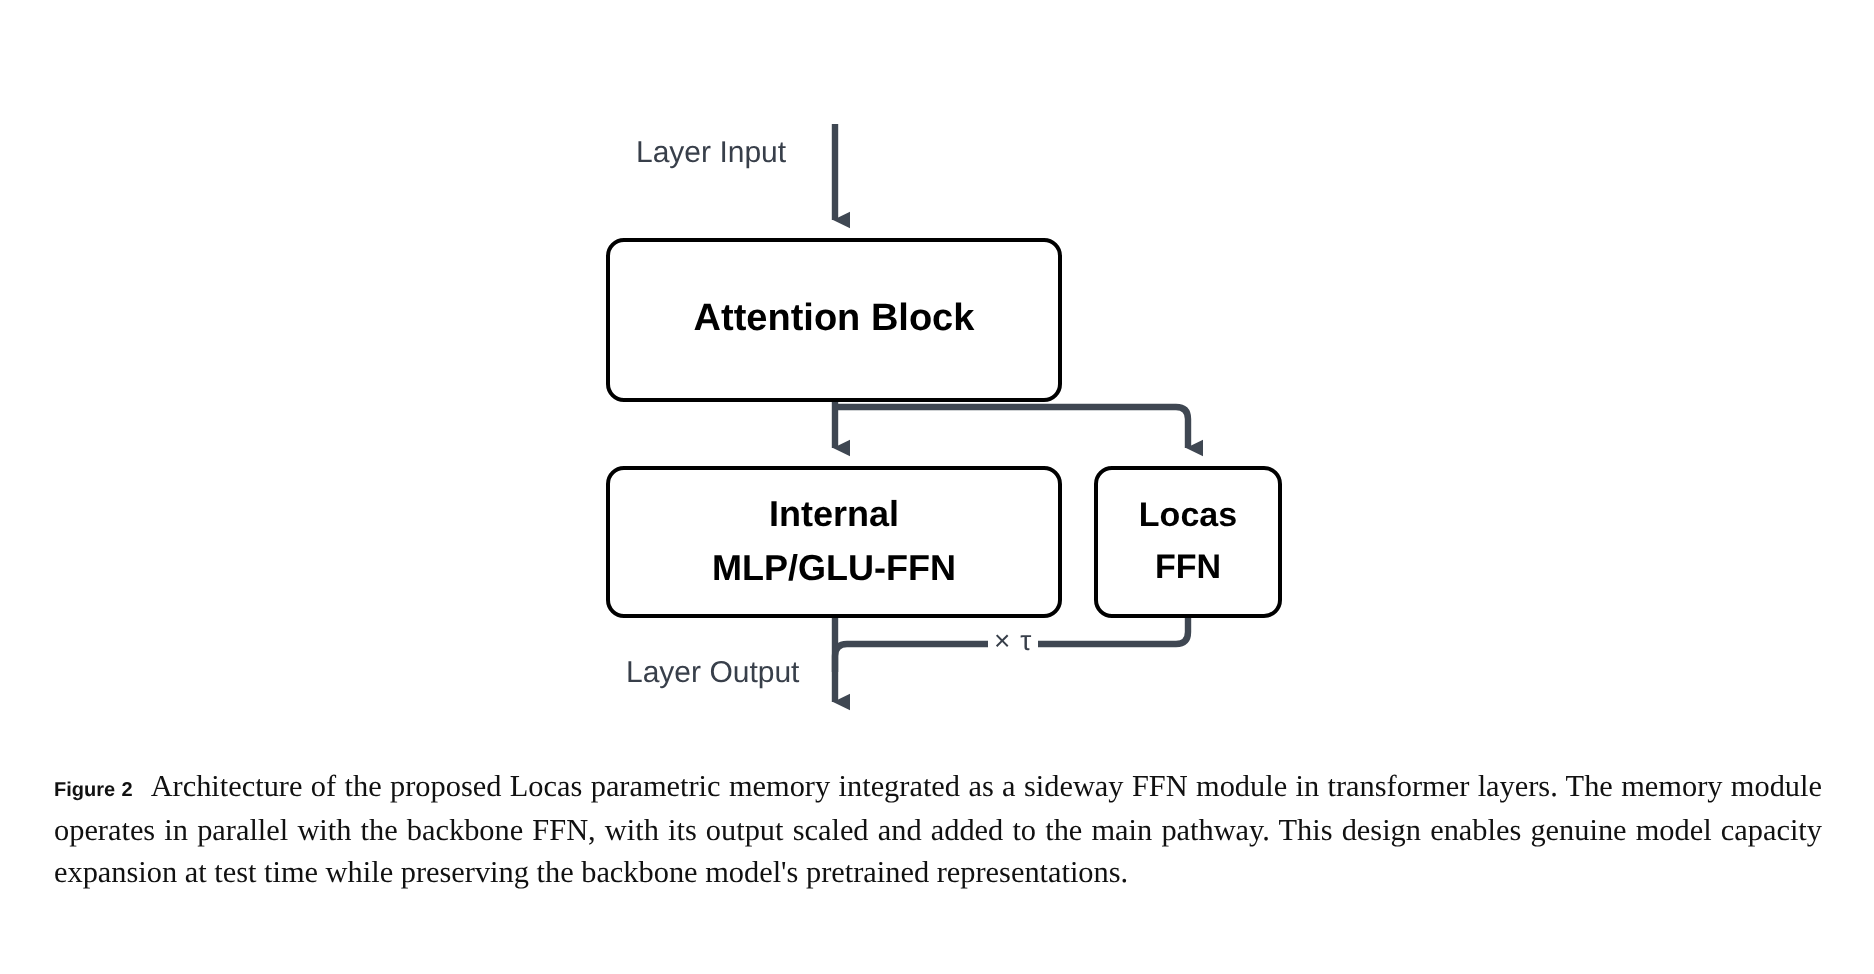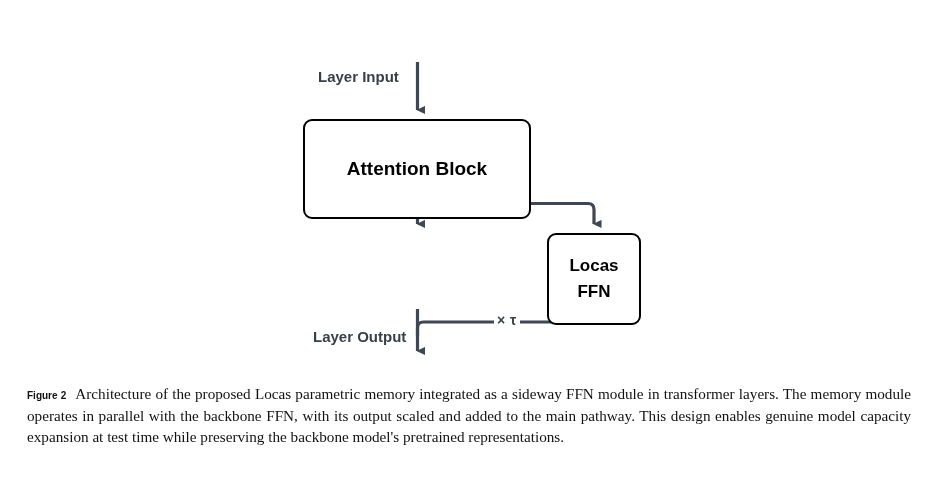--- a/index.html
+++ b/index.html
@@ -51,45 +51,45 @@
     color: #000000;
     font-weight: bold;
     line-height: 1.30;
   }
   .node-line { display: block; white-space: nowrap; }
 
   #node-attention {
     left: 303px;
     top: 119px;
     width: 228px;
-    height: 100px;
+    height: 82px;
     font-size: 19px;
   }
   #node-internal {
     left: 303px;
     top: 233px;
     width: 228px;
     height: 76px;
     font-size: 18px;
   }
   #node-locas {
     left: 547px;
     top: 233px;
     width: 94px;
-    height: 92px;
+    height: 76px;
     font-size: 17px;
   }
   #node-internal .node-line + .node-line { margin-top: 4px; }
   #node-locas .node-line + .node-line { margin-top: 4px; }
 
   
   .edge-label {
     position: absolute;
     color: #383f4a;
-    font-weight: bold;
+    font-weight: normal;
     white-space: nowrap;
   }
   #label-layer-input {
     left: 318px;
     top: 68px;
     font-size: 15px;
   }
   #label-layer-output {
     left: 313px;
     top: 328px;
@@ -155,20 +155,24 @@
 
       <g>
         <path d="M594,309 L594,316 Q594,322 588,322 L423.5,322 Q417.5,322 417.5,328 L417.5,336" stroke="#3f4752" stroke-width="3.2" fill="none" stroke-linejoin="round"></path>
       </g>
     </svg>
 
     <div class="node" id="node-attention">
       <span class="node-line">Attention Block</span>
     </div>
 
+    <div class="node" id="node-internal">
+      <span class="node-line">Internal</span>
+      <span class="node-line">MLP/GLU-FFN</span>
+    </div>
 
     <div class="node" id="node-locas">
       <span class="node-line">Locas</span>
       <span class="node-line">FFN</span>
     </div>
 
     <div class="edge-label" id="label-layer-input">Layer Input</div>
 
     <div class="edge-label" id="label-layer-output">Layer Output</div>
 

